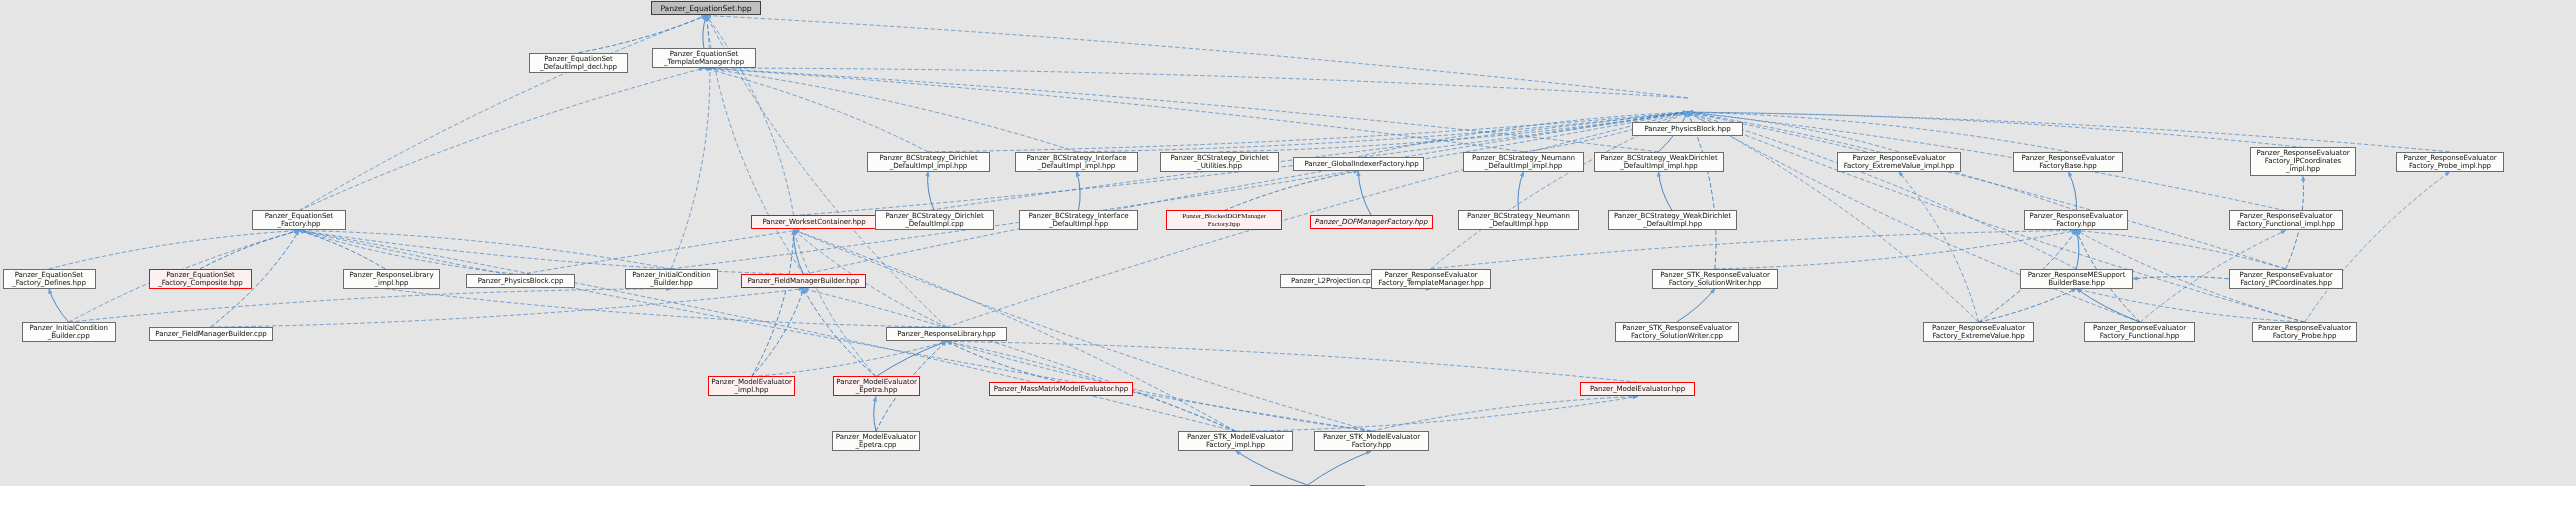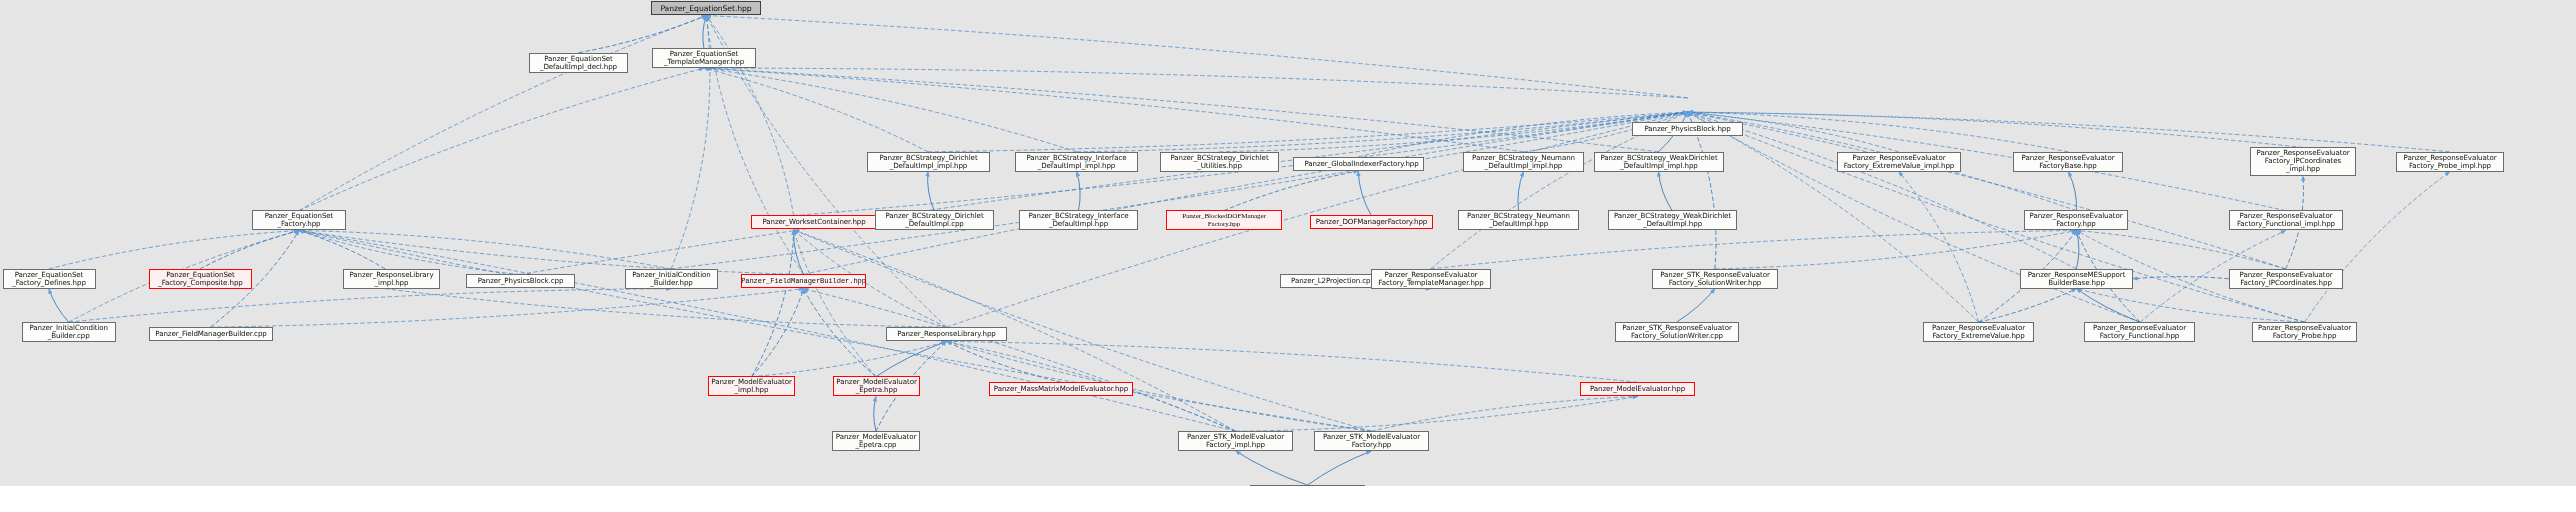--- a/index.html
+++ b/index.html
@@ -186,39 +186,39 @@
 Factory_Probe_impl.hpp</div>
     <div class="node" style="left: 252px; top: 210px; width: 94px; height: 20px;">Panzer_EquationSet
 _Factory.hpp</div>
     <div class="node hl" style="left: 731px; top: 215px; width: 126px; height: 14.2px; margin-left: 20px;">Panzer_WorksetContainer.hpp</div>
     <div class="node" style="left: 875px; top: 210px; width: 119px; height: 20px;">Panzer_BCStrategy_Dirichlet
 _DefaultImpl.cpp</div>
     <div class="node" style="left: 1019px; top: 210px; width: 119px; height: 20px;">Panzer_BCStrategy_Interface
 _DefaultImpl.hpp</div>
     <div class="node hl" style="left: 1166px; top: 210px; width: 116px; height: 20px; font-family: Liberation Serif, serif;">Panzer_BlockedDOFManager
 Factory.hpp</div>
-    <div class="node hl" style="left: 1310px; top: 215px; width: 123px; height: 14.2px;">Panzer_DOFManagerFactory.hpp</div>
+    <div class="node hl" style="left: 1310px; top: 215px; width: 123px; height: 14.2px; font-style: italic;">Panzer_DOFManagerFactory.hpp</div>
     <div class="node" style="left: 1458px; top: 210px; width: 121px; height: 20px;">Panzer_BCStrategy_Neumann
 _DefaultImpl.hpp</div>
     <div class="node" style="left: 1608px; top: 210px; width: 129px; height: 20px;">Panzer_BCStrategy_WeakDirichlet
 _DefaultImpl.hpp</div>
     <div class="node" style="left: 2024px; top: 210px; width: 104px; height: 20px;">Panzer_ResponseEvaluator
 Factory.hpp</div>
     <div class="node" style="left: 2229px; top: 210px; width: 114px; height: 20px;">Panzer_ResponseEvaluator
 Factory_Functional_impl.hpp</div>
     <div class="node" style="left: 2.5px; top: 269px; width: 93px; height: 20px;">Panzer_EquationSet
 _Factory_Defines.hpp</div>
     <div class="node hl" style="left: 149px; top: 269px; width: 103px; height: 20px;">Panzer_EquationSet
 _Factory_Composite.hpp</div>
     <div class="node" style="left: 343px; top: 269px; width: 97px; height: 20px;">Panzer_ResponseLibrary
 _impl.hpp</div>
     <div class="node" style="left: 466px; top: 274px; width: 109px; height: 14.2px; text-align: right;">Panzer_PhysicsBlock.cpp</div>
     <div class="node" style="left: 625px; top: 269px; width: 93px; height: 20px;">Panzer_InitialCondition
 _Builder.hpp</div>
-    <div class="node hl" style="left: 741px; top: 274px; width: 125px; height: 14.2px; font-family: Liberation Mono, monospace;">Panzer_FieldManagerBuilder.hpp</div>
+    <div class="node hl" style="left: 741px; top: 274px; width: 125px; height: 14.2px;">Panzer_FieldManagerBuilder.hpp</div>
     <div class="node" style="left: 1280px; top: 274px; width: 106px; height: 14.2px;">Panzer_L2Projection.cpp</div>
     <div class="node" style="left: 1371px; top: 269px; width: 120px; height: 20px;">Panzer_ResponseEvaluator
 Factory_TemplateManager.hpp</div>
     <div class="node" style="left: 1652px; top: 269px; width: 126px; height: 20px;">Panzer_STK_ResponseEvaluator
 Factory_SolutionWriter.hpp</div>
     <div class="node" style="left: 2020px; top: 269px; width: 113px; height: 20px;">Panzer_ResponseMESupport
 BuilderBase.hpp</div>
     <div class="node" style="left: 2229px; top: 269px; width: 114px; height: 20px;">Panzer_ResponseEvaluator
 Factory_IPCoordinates.hpp</div>
     <div class="node" style="left: 21.7px; top: 322px; width: 94px; height: 20px;">Panzer_InitialCondition

